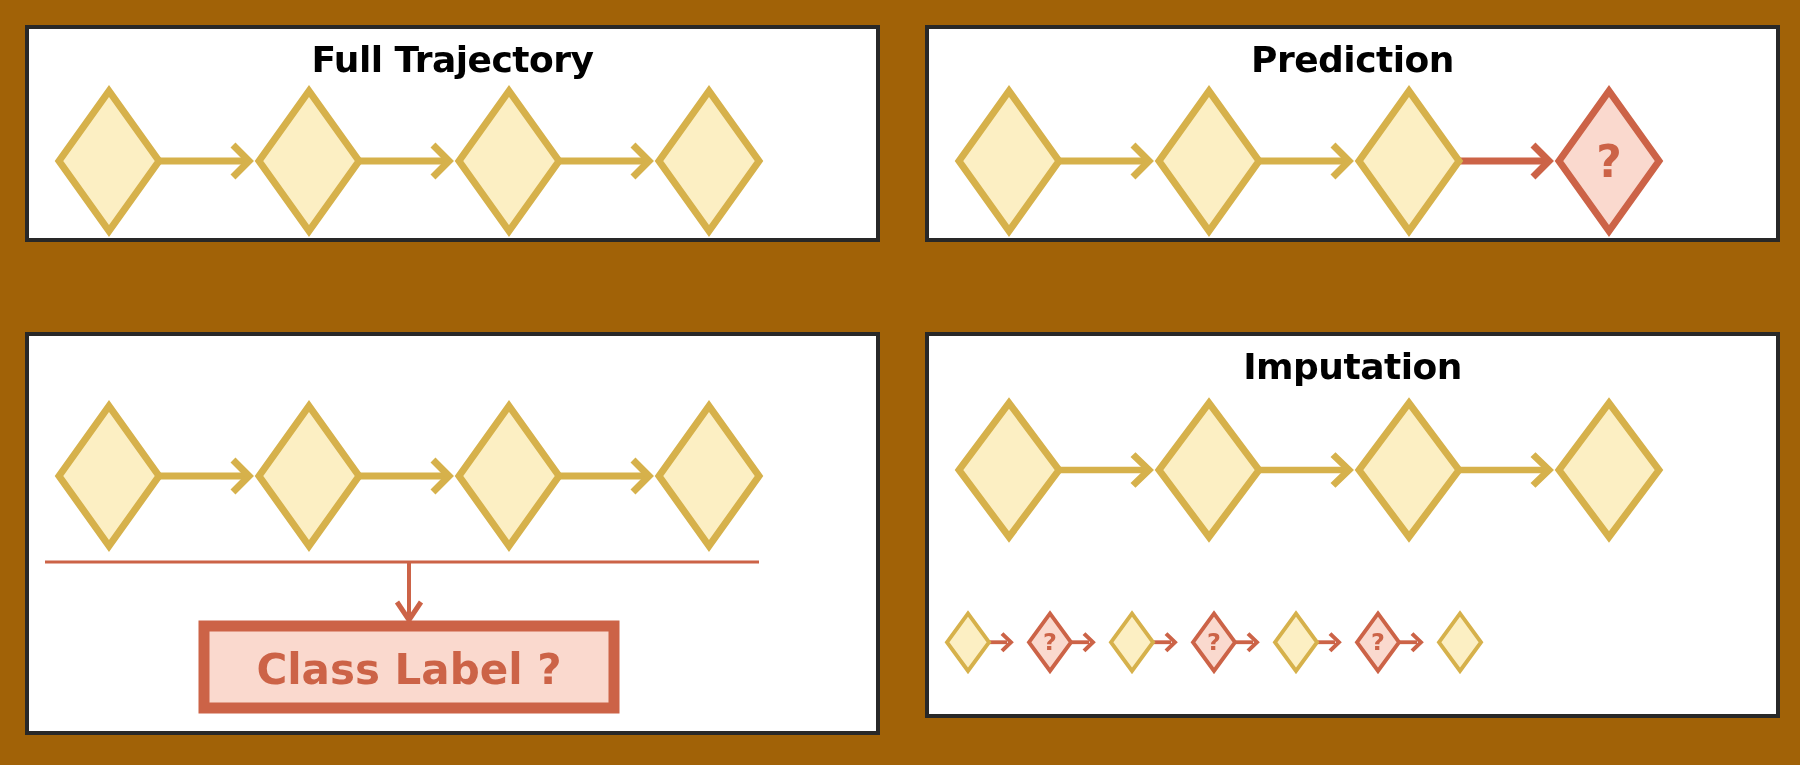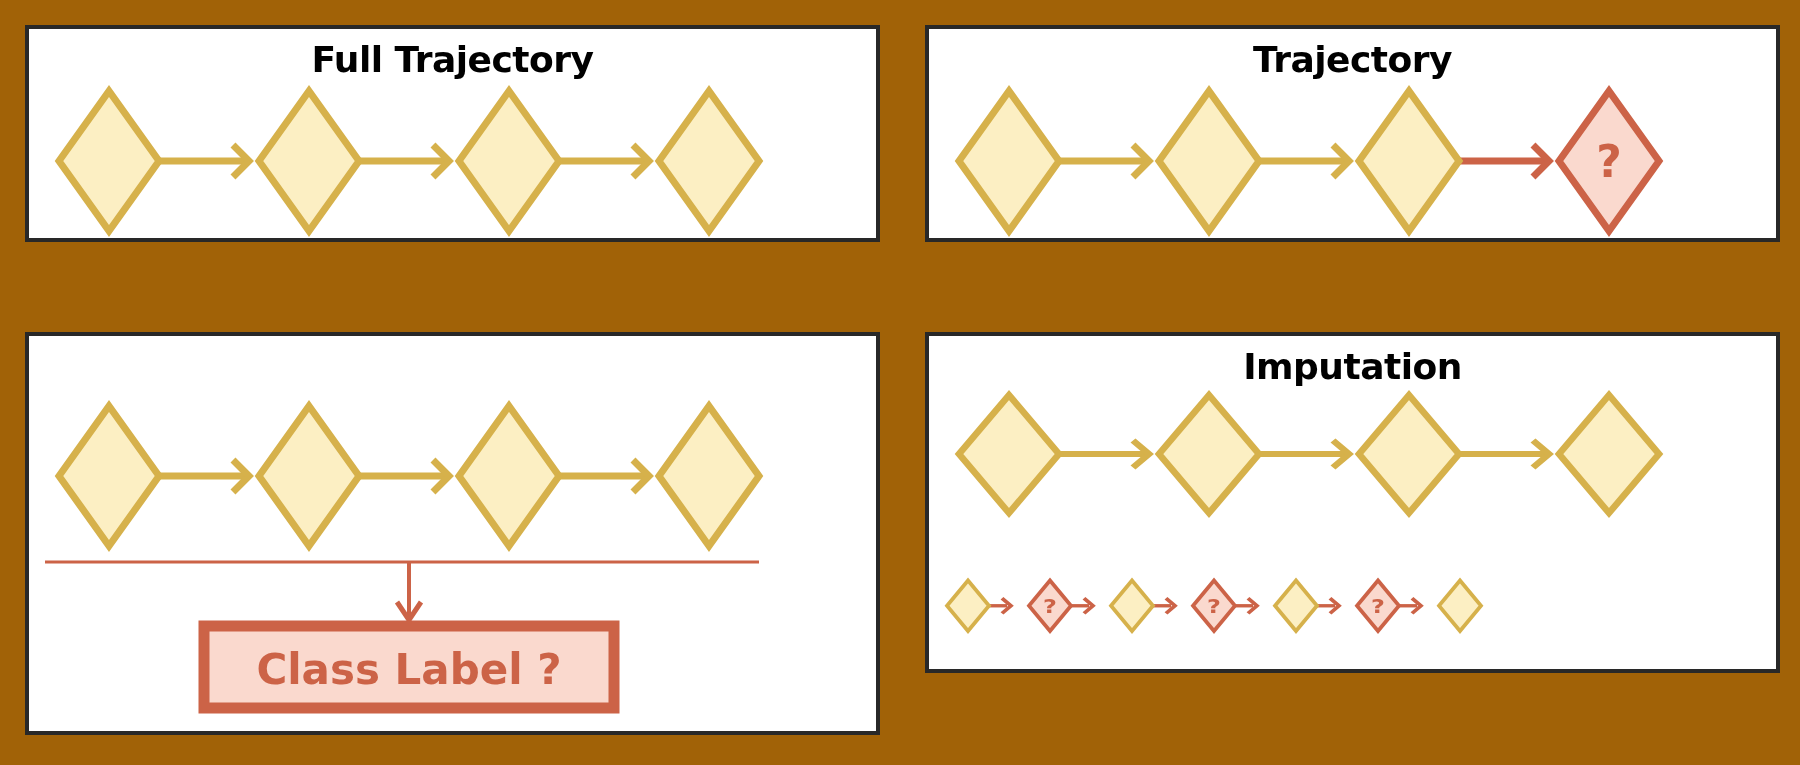--- a/index.html
+++ b/index.html
@@ -21,21 +21,21 @@
   }
   .panel {
     position: absolute;
     box-sizing: border-box;
     border: 4px solid #282828;
     background: #ffffff;
   }
   #panel-full        { left: 25px;  top: 25px;  width: 855px; height: 217px; }
   #panel-prediction  { left: 925px; top: 25px;  width: 855px; height: 217px; }
   #panel-classification { left: 25px;  top: 332px; width: 855px; height: 403px; }
-  #panel-imputation  { left: 925px; top: 332px; width: 855px; height: 341px; }
+  #panel-imputation  { left: 925px; top: 332px; width: 855px; height: 386px; }
 
   .panel-title {
     position: absolute;
     left: 0;
     right: 0;
     text-align: center;
     font-weight: bold;
     font-size: 36px;
     color: #000000;
     letter-spacing: -0.5px;
@@ -97,21 +97,21 @@
 
         <polygon points="30,132 80,62 130,132 80,202" fill="#FCEFC3" stroke="#D6B14B" stroke-width="7" stroke-linejoin="miter"></polygon>
         <polygon points="230,132 280,62 330,132 280,202" fill="#FCEFC3" stroke="#D6B14B" stroke-width="7" stroke-linejoin="miter"></polygon>
         <polygon points="430,132 480,62 530,132 480,202" fill="#FCEFC3" stroke="#D6B14B" stroke-width="7" stroke-linejoin="miter"></polygon>
         <polygon points="630,132 680,62 730,132 680,202" fill="#FCEFC3" stroke="#D6B14B" stroke-width="7" stroke-linejoin="miter"></polygon>
       </svg>
     </div>
   </div>
 
   <div class="panel" id="panel-prediction">
-    <div class="panel-title">Trajectory</div>
+    <div class="panel-title">Prediction</div>
     <div class="stage">
       <svg viewBox="0 0 847 209" preserveAspectRatio="none">
         <defs>
           <g id="vhead-y2">
             <path d="M -16 -16 L 0 0 L -16 16" fill="none" stroke="#D6B14B" stroke-width="7" stroke-linecap="butt"></path>
           </g>
           <g id="vhead-r2">
             <path d="M -16 -16 L 0 0 L -16 16" fill="none" stroke="#CC6347" stroke-width="7" stroke-linecap="butt"></path>
           </g>
         </defs>

